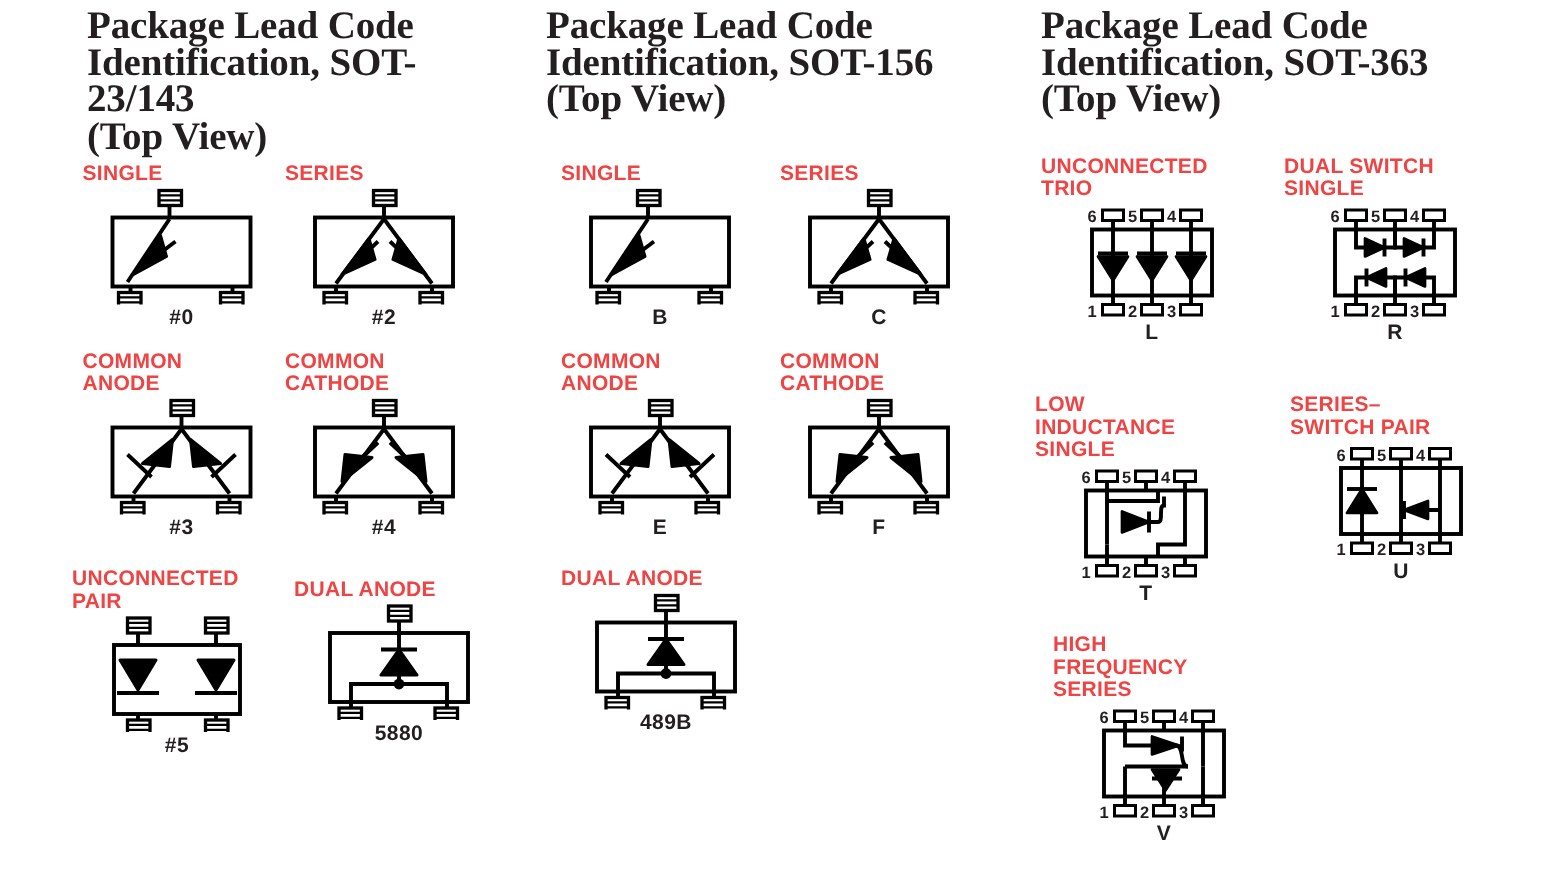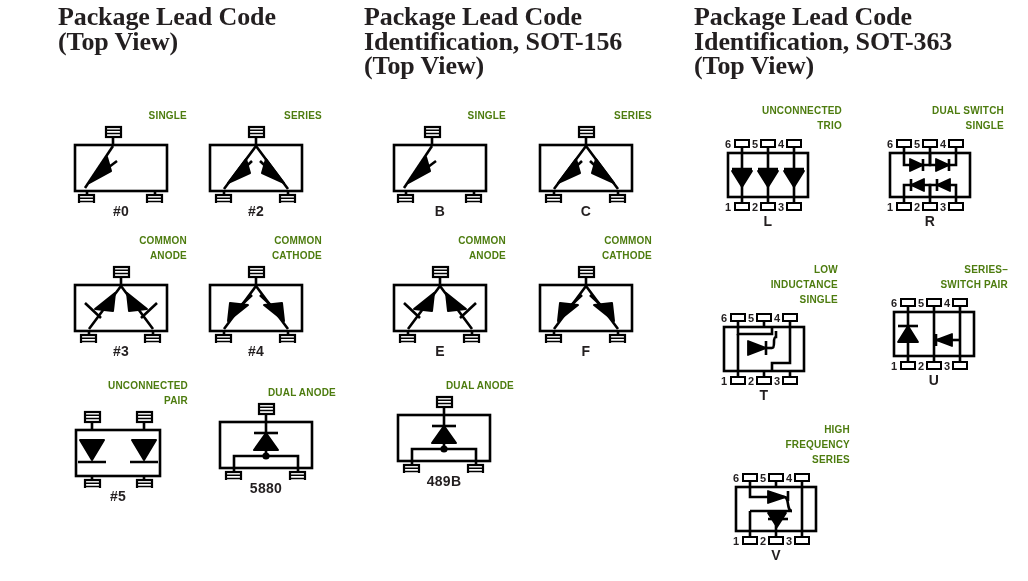--- a/index.html
+++ b/index.html
@@ -4,35 +4,36 @@
 <style>
   html,body{margin:0;padding:0;background:#ffffff;}
   body{width:1028px;height:581px;position:relative;
        font-family:"Liberation Sans",sans-serif;color:#000;overflow:hidden;}
   .col{position:absolute;top:0;height:581px;}
   .col-title{position:absolute;font-family:"Liberation Serif",serif;
              font-weight:bold;font-size:26px;line-height:24.5px;color:#231f20;
              letter-spacing:-0.1px;}
   .cell{position:absolute;}
   .cap{font-family:"Liberation Sans",sans-serif;font-weight:bold;
-       font-size:10px;line-height:15px;text-align:right;color:#4d7c0f;
+       font-size:14px;line-height:15px;text-align:left;color:#ef4444;
        letter-spacing:0.2px;white-space:pre-line;}
   .code{font-family:"Liberation Sans",sans-serif;font-weight:bold;
         font-size:14px;text-align:center;color:#231f20;letter-spacing:0.3px;}
   .pkg{display:block;margin:0 auto;}
   .c1 .pkg{width:112px;height:80px;}
   .c3 .pkg{width:108px;height:80px;}
 </style>
 </head>
 <body>
 
 <div class="col c1" style="left:0;width:350px;">
 
   <div class="col-title" style="left:58px;top:5px;width:285px;">
     <div>Package Lead Code</div>
+    <div>Identification, SOT-23/143</div>
     <div>(Top View)</div>
   </div>
 
   <div class="cell" style="left:55px;top:108px;width:132px;">
     <div class="cap">SINGLE</div>
     <svg class="pkg" viewBox="0 0 112 80">
       <g fill="none" stroke="#000" stroke-width="2.6">
         <rect x="10" y="22" width="92" height="46"></rect>
         <path d="M48 22 L48 11 M22 68 L22 78 M90 68 L90 78"></path>
       </g>

